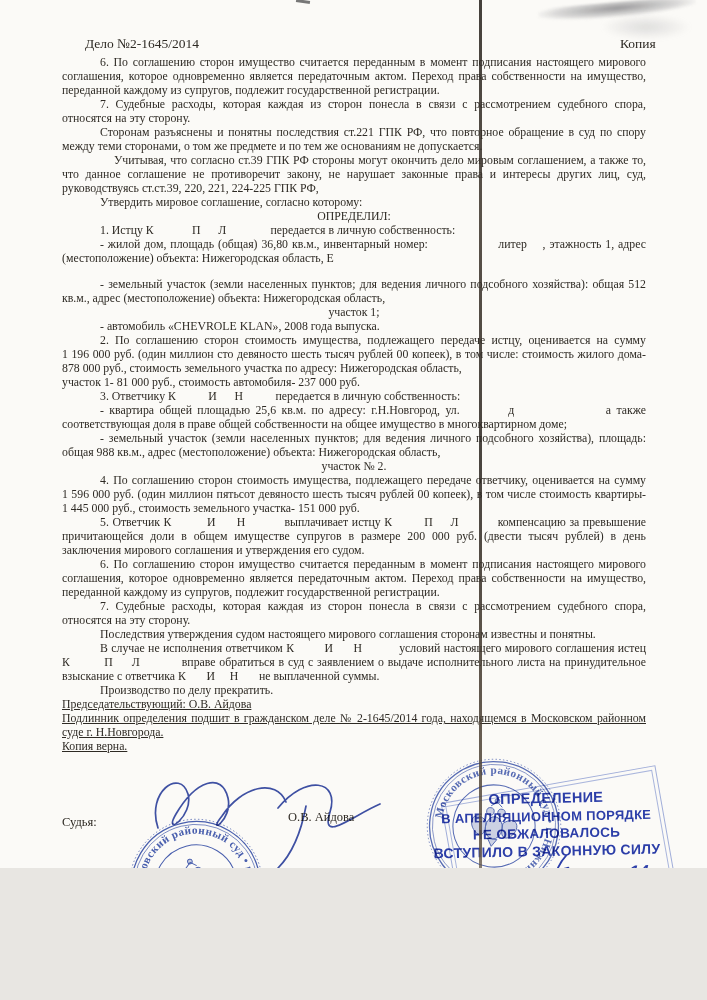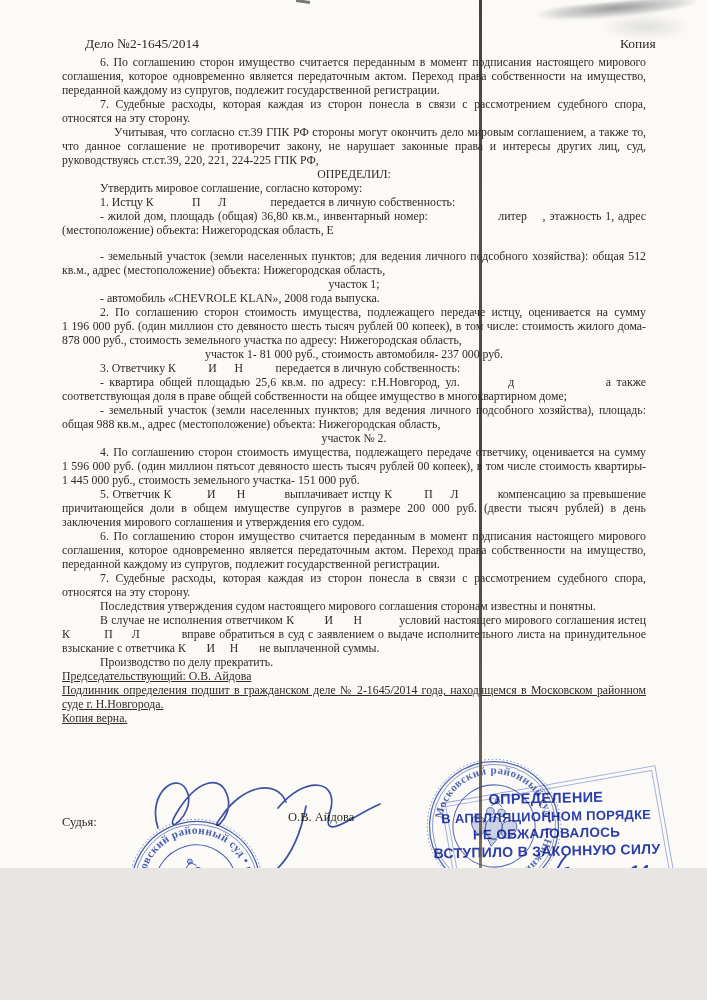--- a/index.html
+++ b/index.html
@@ -6,21 +6,21 @@
   .page{position:relative;width:707px;height:868px;background:#fbfaf7;overflow:hidden;
         font-family:"Liberation Serif","DejaVu Serif",serif;color:#2e2a24;}
   
   .hdr-case{position:absolute;left:85px;top:36px;font-size:13.5px;}
   .hdr-copy{position:absolute;left:611px;top:36px;font-size:13.5px;margin-left:9px;}
   
   .flow{position:absolute;left:62px;top:55px;width:584px;font-size:11.8px;line-height:14px;z-index:1;}
   .para{text-align:justify;text-indent:38px;}
   .para.indent2{text-indent:52px;}
   .para.center{text-align:center;text-indent:0;}
-  .para.right{text-align:center;text-indent:0;}
+  .para.right{text-align:left;text-indent:0;}
   .para.plain{text-indent:0;text-decoration:underline;}
   .para.spacer{height:12px;}
   
   .fold-line{position:absolute;left:479px;top:0;width:2.5px;height:968px;z-index:6;opacity:.85;
     background:linear-gradient(180deg,#241f1a 0%,#3c332a 22%,#2a241e 48%,#463b2f 72%,#5f5244 88%,rgba(110,95,78,0) 100%);}
   .smudge-tr{position:absolute;left:538px;top:2px;width:158px;height:15px;transform:rotate(-5deg);filter:blur(1px);z-index:2;
     background:radial-gradient(ellipse at 50% 40%,rgba(75,75,80,.55),rgba(120,120,125,.25) 55%,transparent 75%);}
   .smudge-tr2{position:absolute;left:600px;top:14px;width:92px;height:26px;filter:blur(2px);z-index:2;
     background:radial-gradient(ellipse,rgba(140,140,145,.25),transparent 70%);}
   .smudge-dash{position:absolute;left:296px;top:0;width:14px;height:3px;background:#777;filter:blur(.5px);transform:rotate(8deg);z-index:2;}
@@ -68,23 +68,24 @@
 <body>
 
 <div class="page">
 
   <div class="hdr-case">Дело №2-1645/2014</div>
   <div class="hdr-copy">Копия</div>
 
   <div class="flow">
       <div class="para indent">6. По соглашению сторон имущество считается переданным в момент подписания настоящего мирового соглашения, которое одновременно является передаточным актом. Переход права собственности на имущество, переданной каждому из супругов, подлежит государственной регистрации.</div>
       <div class="para indent">7. Судебные расходы, которая каждая из сторон понесла в связи с рассмотрением судебного спора, относятся на эту сторону.</div>
+      <div class="para indent">Сторонам разъяснены и понятны последствия ст.221 ГПК РФ, что повторное обращение в суд по спору между теми сторонами, о том же предмете и по тем же основаниям не допускается.</div>
       <div class="para indent2">Учитывая, что согласно ст.39 ГПК РФ стороны могут окончить дело мировым соглашением, а также то, что данное соглашение не противоречит закону, не нарушает законные права и интересы других лиц, суд, руководствуясь ст.ст.39, 220, 221, 224-225 ГПК РФ,</div>
+      <div class="para indent">Утвердить мировое соглашение, согласно которому:</div>
       <div class="para center">ОПРЕДЕЛИЛ:</div>
-      <div class="para indent">Утвердить мировое соглашение, согласно которому:</div>
       <div class="para indent">1. Истцу К&nbsp;&nbsp;&nbsp;&nbsp;&nbsp;&nbsp;&nbsp;&nbsp;&nbsp;&nbsp;&nbsp;&nbsp; П&nbsp;&nbsp;&nbsp;&nbsp;&nbsp; Л&nbsp;&nbsp;&nbsp;&nbsp;&nbsp;&nbsp;&nbsp;&nbsp;&nbsp;&nbsp;&nbsp;&nbsp;&nbsp;&nbsp; передается в личную собственность:</div>
       <div class="para indent">- жилой дом, площадь (общая) 36,80 кв.м., инвентарный номер: &nbsp;&nbsp;&nbsp;&nbsp;&nbsp;&nbsp;&nbsp;&nbsp;&nbsp;&nbsp;&nbsp;&nbsp;&nbsp;&nbsp;&nbsp;&nbsp; литер &nbsp;&nbsp;&nbsp;, этажность 1, адрес (местоположение) объекта: Нижегородская область, Е</div>
       <div class="para spacer"></div>
       <div class="para indent">- земельный участок (земли населенных пунктов; для ведения личного подсобного хозяйства): общая 512 кв.м., адрес (местоположение) объекта: Нижегородская область,</div>
       <div class="para center">участок 1;</div>
       <div class="para indent">- автомобиль «CHEVROLE KLAN», 2008 года выпуска.</div>
       <div class="para indent">2. По соглашению сторон стоимость имущества, подлежащего передаче истцу, оценивается на сумму 1&nbsp;196&nbsp;000 руб. (один миллион сто девяносто шесть тысяч рублей 00 копеек), в том числе: стоимость жилого дома- 878&nbsp;000 руб., стоимость земельного участка по адресу: Нижегородская область,</div>
       <div class="para right">участок 1- 81&nbsp;000 руб., стоимость автомобиля- 237&nbsp;000 руб.</div>
       <div class="para indent">3. Ответчику К&nbsp;&nbsp;&nbsp;&nbsp;&nbsp;&nbsp;&nbsp;&nbsp;&nbsp;&nbsp; И&nbsp;&nbsp;&nbsp;&nbsp;&nbsp; Н&nbsp;&nbsp;&nbsp;&nbsp;&nbsp;&nbsp;&nbsp;&nbsp;&nbsp;&nbsp; передается в личную собственность:</div>
       <div class="para indent">- квартира общей площадью 25,6 кв.м. по адресу: г.Н.Новгород, ул. &nbsp;&nbsp;&nbsp;&nbsp;&nbsp;&nbsp;&nbsp; д &nbsp;&nbsp;&nbsp;&nbsp;&nbsp;&nbsp;&nbsp;&nbsp;&nbsp;&nbsp;&nbsp;&nbsp;&nbsp;&nbsp;&nbsp; а также соответствующая доля в праве общей собственности на общее имущество в многоквартирном доме;</div>

